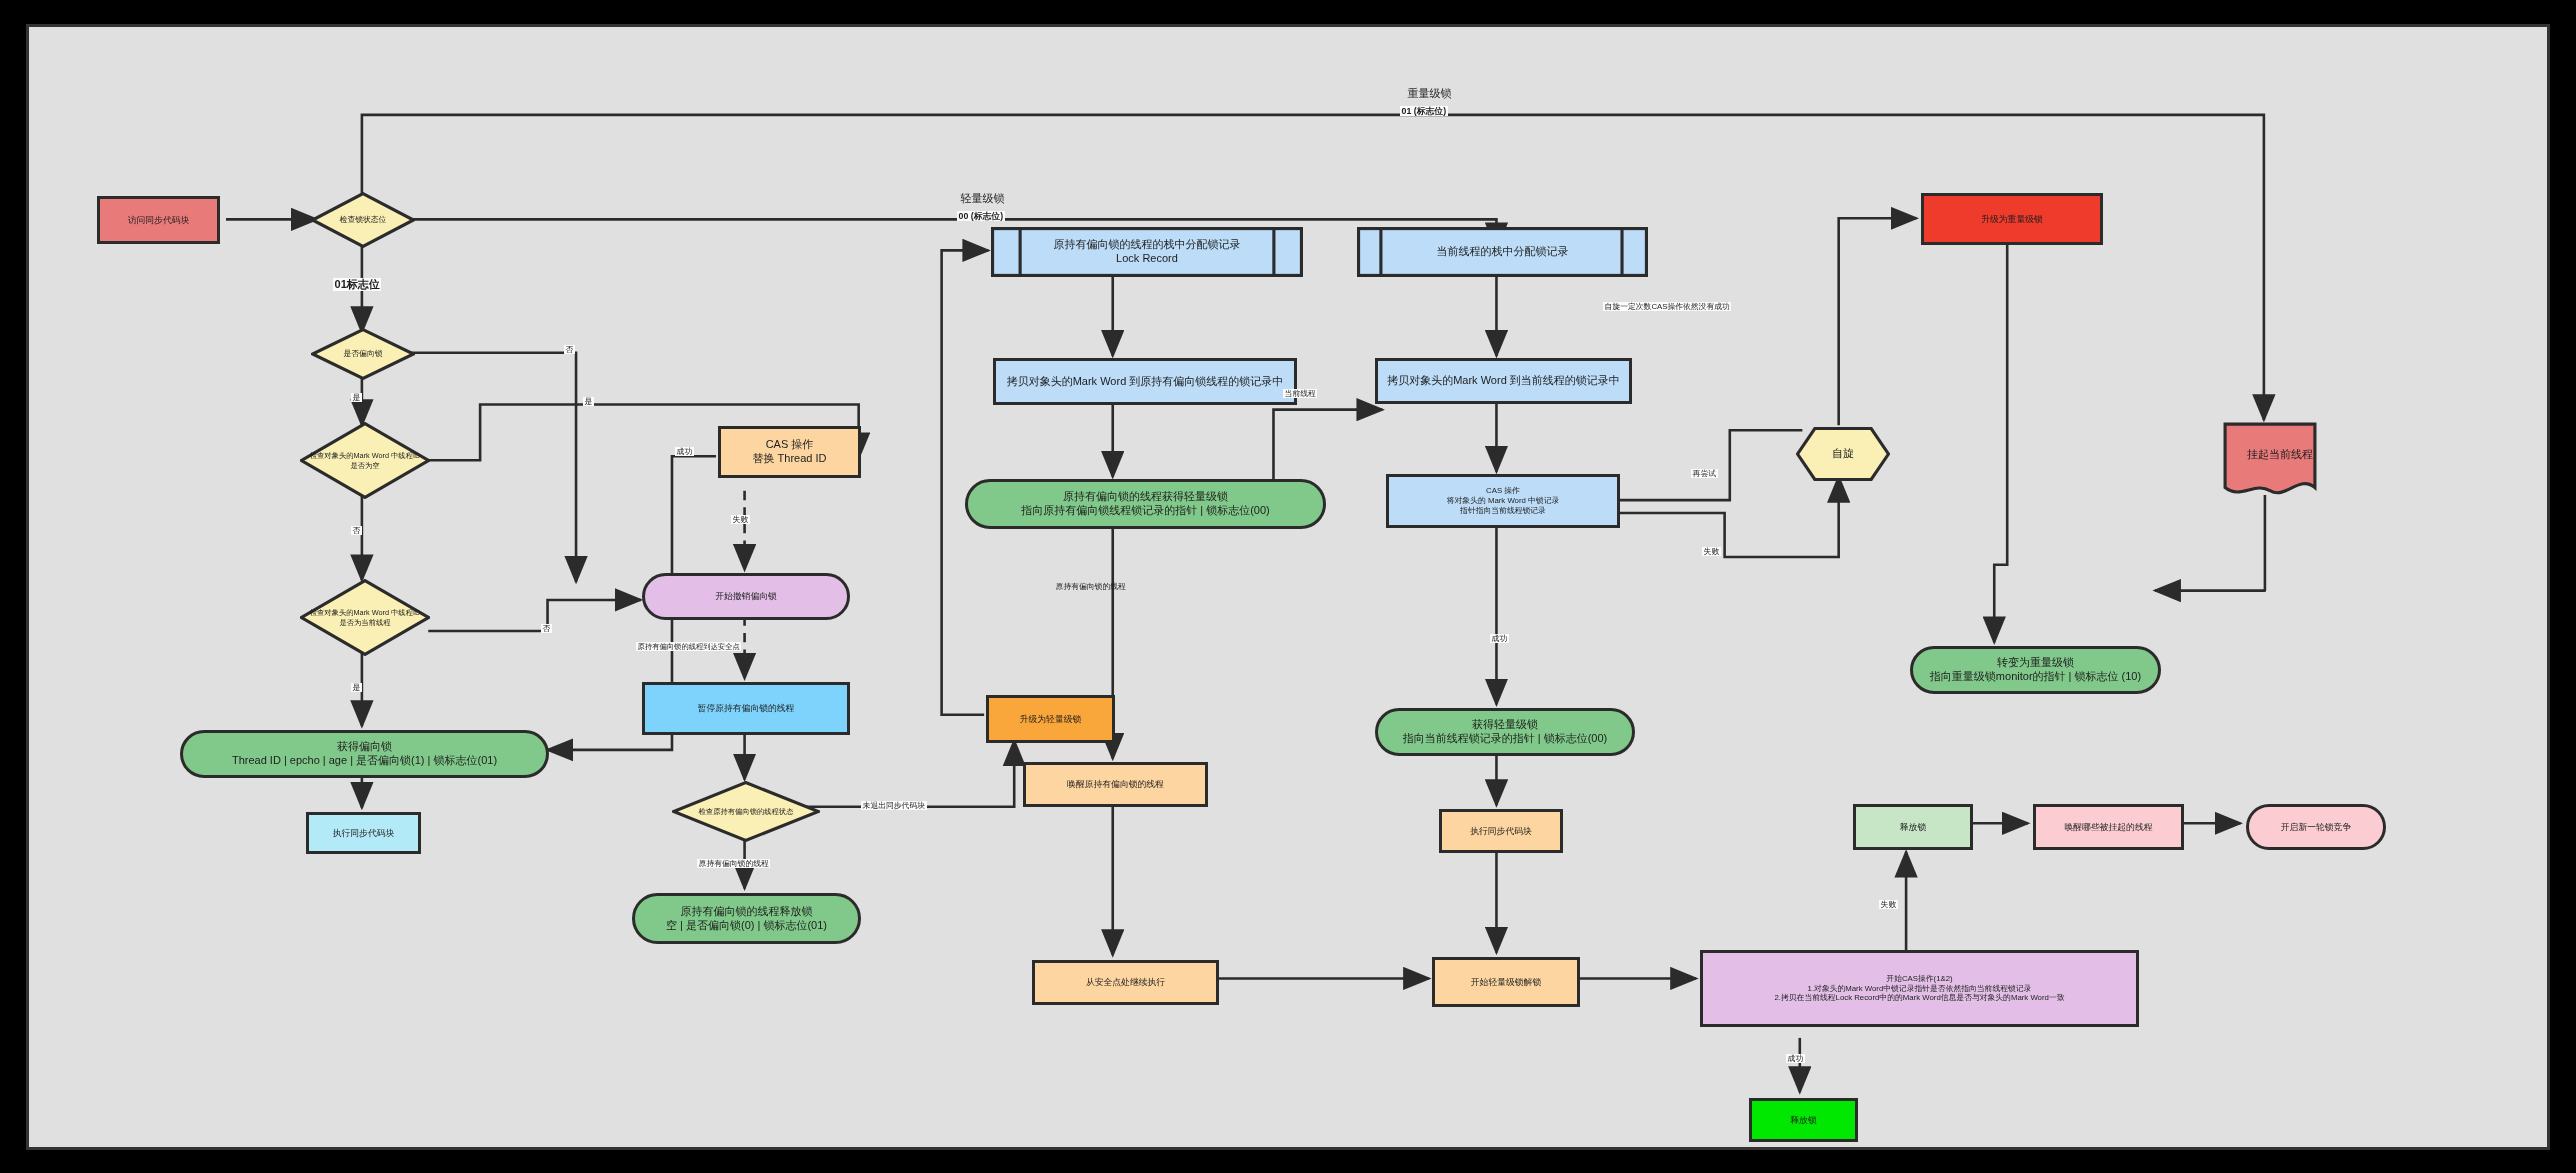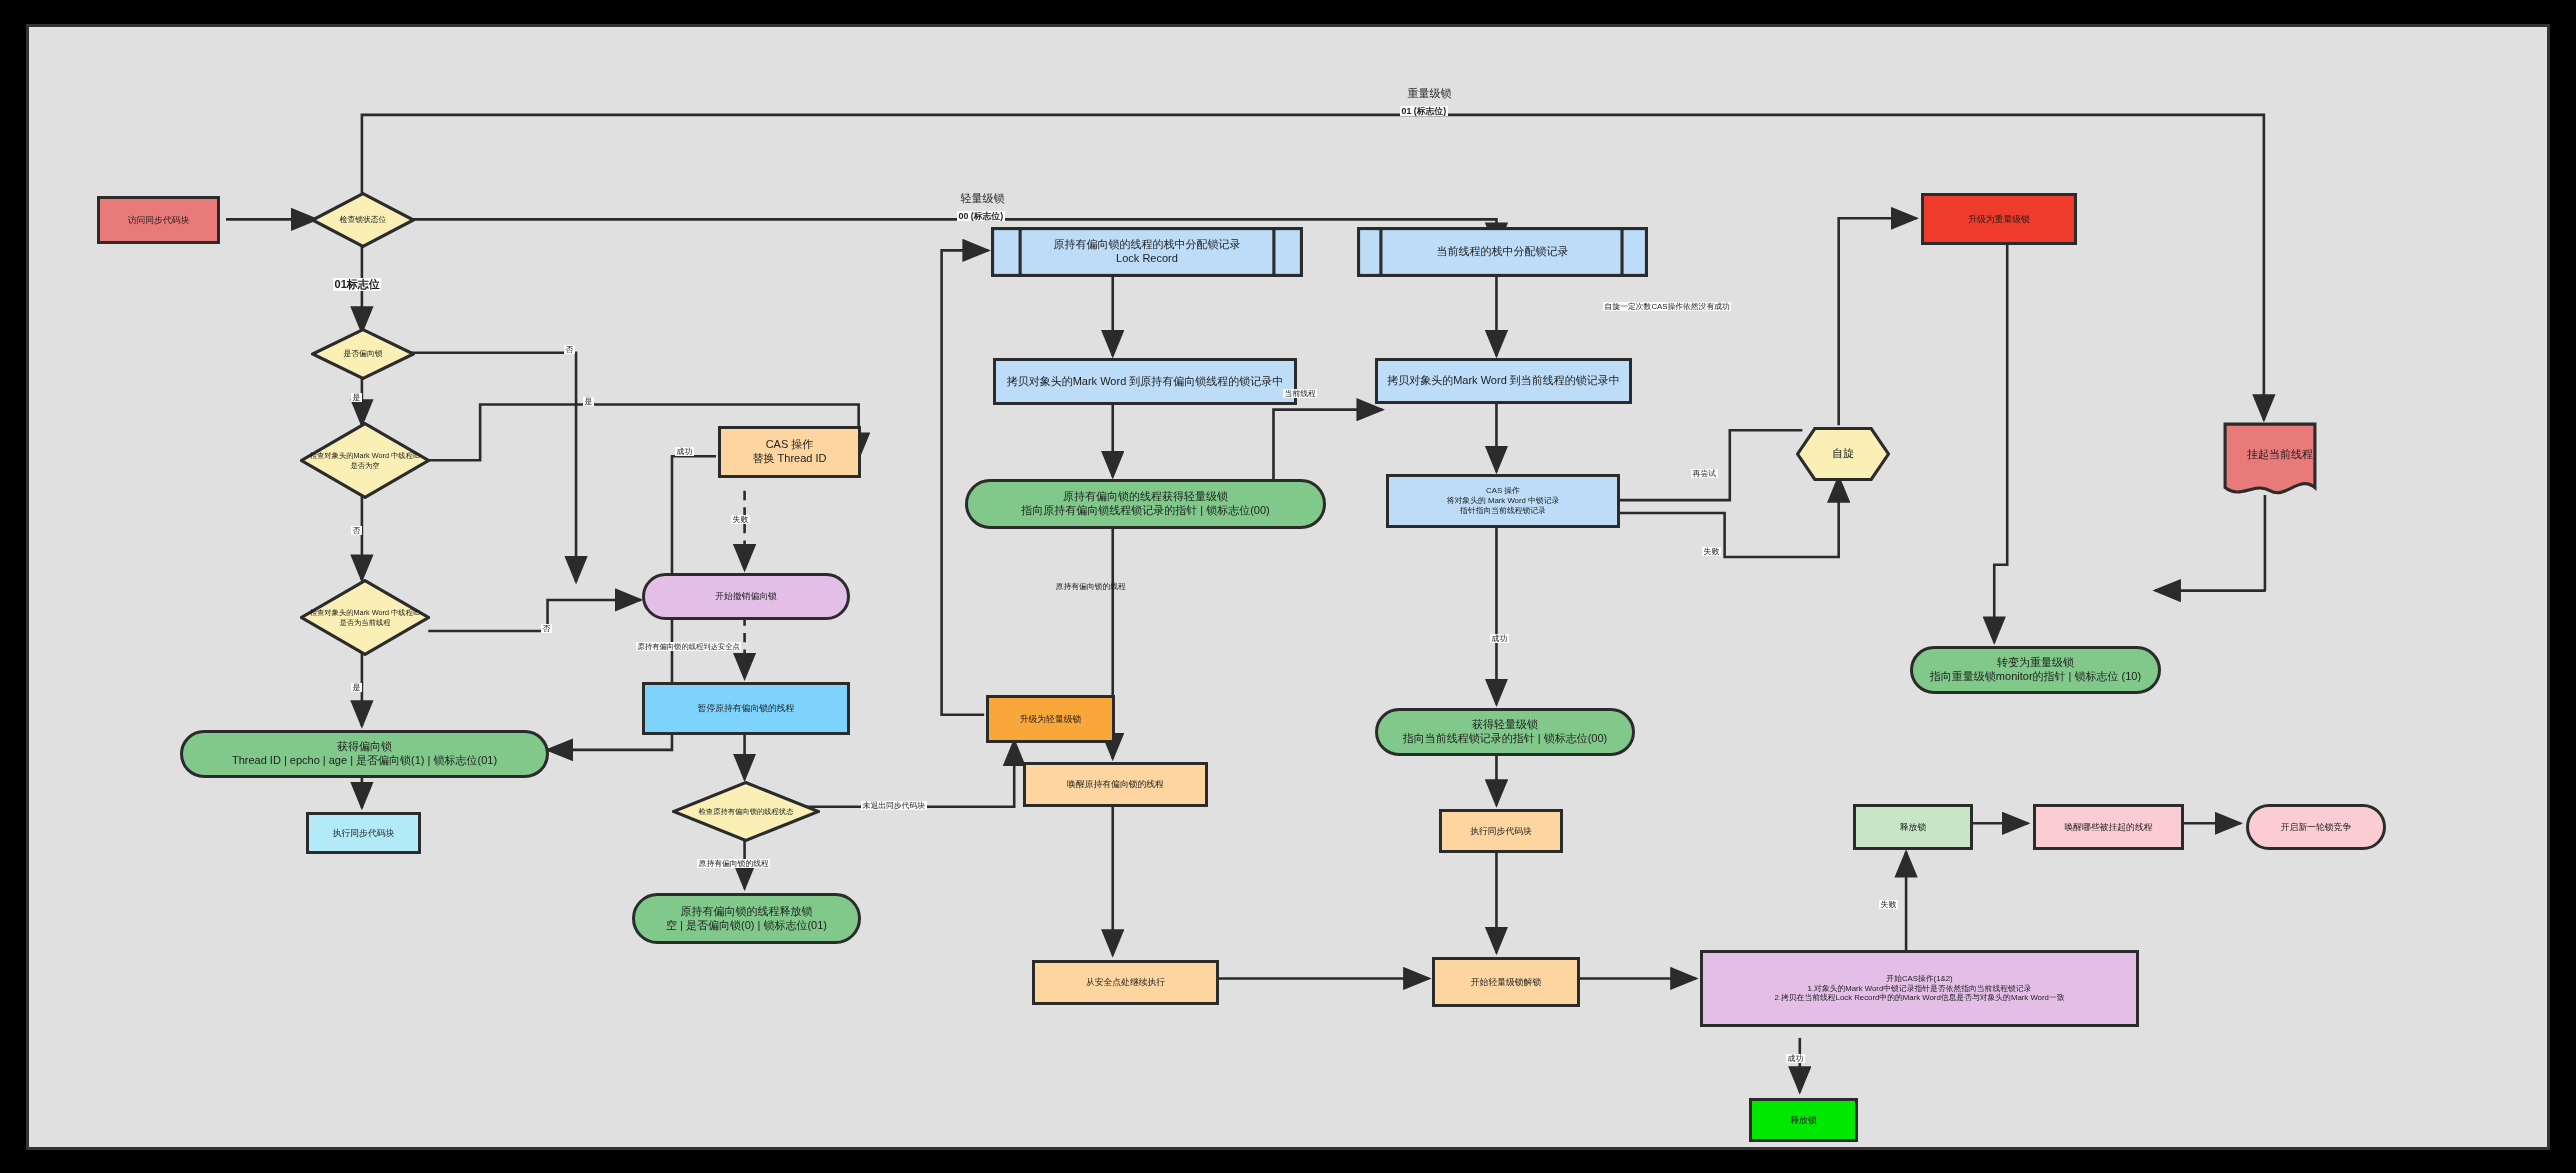--- a/index.html
+++ b/index.html
@@ -266,21 +266,21 @@
     <span>释放锁</span>
   </div>
 
   <div class="node hexa f16" style="left:1767px;top:400px;width:94px;height:54px;">
     <svg class="hshape" viewBox="0 0 180 104" preserveAspectRatio="none">
       <polygon points="36,3 144,3 177,52 144,101 36,101 3,52" fill="#faf0b5" stroke="#2b2b2b" stroke-width="6"></polygon>
     </svg>
     <span class="hlabel">自旋</span>
   </div>
 
-  <div class="node rect f17" style="left:1892px;top:166px;width:156px;height:52px;background:#ef3b2c;">
+  <div class="node rect f17" style="left:1892px;top:166px;width:182px;height:52px;background:#ef3b2c;">
     <span>升级为重量级锁</span>
   </div>
 
   <div class="node flagsh f16" style="left:2194px;top:395px;width:94px;height:77px;">
     <svg class="fshape" viewBox="0 0 180 148" preserveAspectRatio="none">
       <path d="M4,4 L176,4 L176,126 C146,100 120,150 90,132 C60,114 34,150 4,126 Z" fill="#e87a7a" stroke="#2b2b2b" stroke-width="6"></path>
     </svg>
     <span class="flabel" style="margin-bottom:11.4px;">挂起当前线程</span>
   </div>
 

